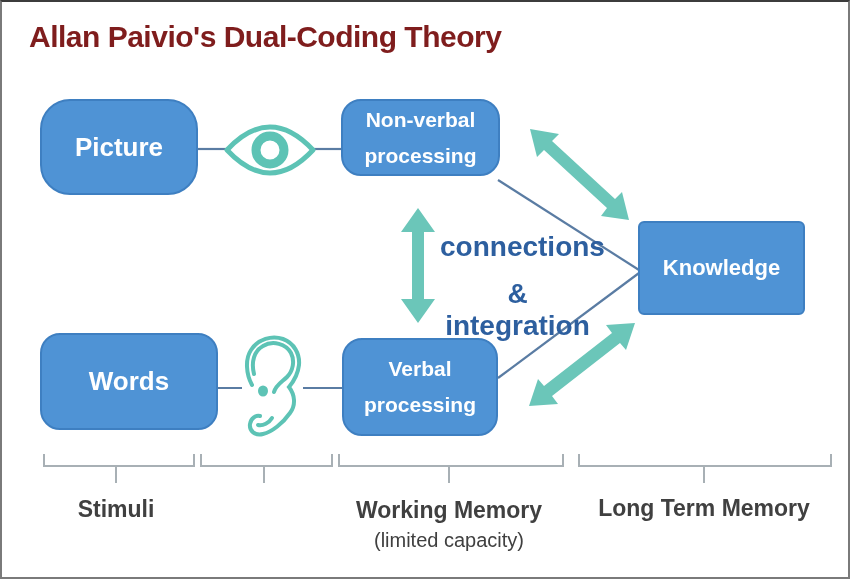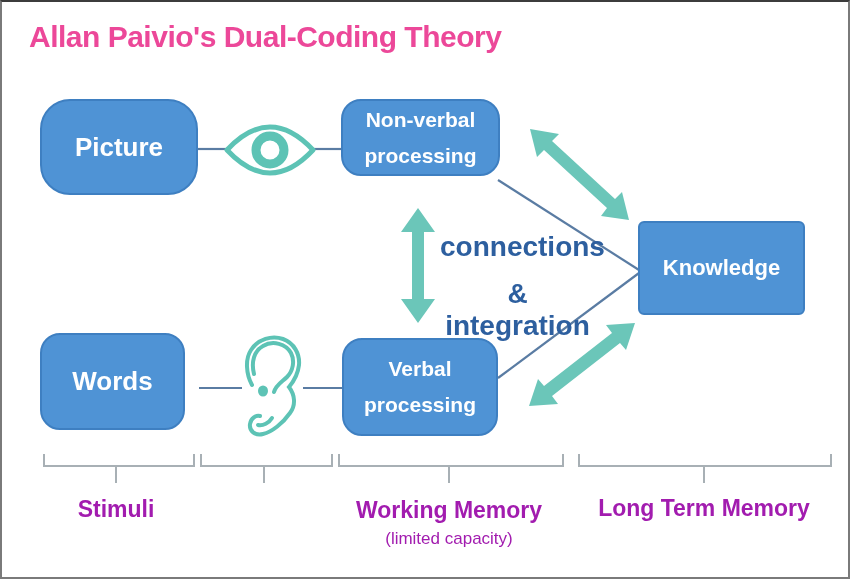--- a/index.html
+++ b/index.html
@@ -3,41 +3,41 @@
 <meta charset="utf-8">
 <style>
   html,body{margin:0;padding:0;background:#fff;}
   .frame{
     position:relative;width:850px;height:579px;background:#ffffff;
     border:2px solid #7a7a7a;border-top-color:#3c3c3c;box-sizing:border-box;
     font-family:"Liberation Sans",sans-serif;overflow:hidden;
   }
   .title{
     position:absolute;left:27px;top:18px;margin:0;
-    font-size:30px;font-weight:bold;color:#ec4899;letter-spacing:-0.5px;white-space:nowrap;
+    font-size:30px;font-weight:bold;color:#7f1d1d;letter-spacing:-0.5px;white-space:nowrap;
   }
   .layer{position:absolute;left:0;top:0;width:850px;height:579px;}
   .box{
     position:absolute;background:#4f93d5;border:2px solid #3e7fc1;border-radius:20px;
     color:#ffffff;font-weight:bold;display:flex;align-items:center;justify-content:center;
     text-align:center;box-sizing:border-box;z-index:2;
   }
   .box-picture{left:38px;top:97px;width:158px;height:96px;font-size:26px;border-radius:30px;}
-  .box-words{left:38px;top:331px;width:145px;height:97px;font-size:26px;}
+  .box-words{left:38px;top:331px;width:178px;height:97px;font-size:26px;}
   .box-nonverbal{left:339px;top:97px;width:159px;height:77px;font-size:21px;line-height:1.7;padding:0 14px;}
   .box-verbal{left:340px;top:336px;width:156px;height:98px;font-size:21px;line-height:1.7;padding:0 20px;}
   .box-knowledge{left:636px;top:219px;width:167px;height:94px;font-size:22px;border-radius:6px;}
   .note{position:absolute;color:#2d5f9f;font-weight:bold;font-size:28px;text-align:center;z-index:3;}
   .note-1{left:438px;top:229px;width:155px;}
   .note-2{left:433px;top:276px;width:165px;}
-  .stage{position:absolute;color:#a21caf;font-weight:bold;text-align:center;font-size:23px;z-index:3;}
+  .stage{position:absolute;color:#404040;font-weight:bold;text-align:center;font-size:23px;z-index:3;}
   .stage-stimuli{left:44px;top:494px;width:140px;}
   .stage-senses{left:191px;top:494px;width:140px;}
   .stage-wm{left:327px;top:495px;width:240px;}
-  .stage-wm-sub{left:327px;top:527px;width:240px;font-size:17px;font-weight:normal;}
+  .stage-wm-sub{left:327px;top:527px;width:240px;font-size:20px;font-weight:normal;}
   .stage-ltm{left:562px;top:493px;width:280px;}
 </style>
 </head>
 <body>
 
 <div class="frame">
 
   <h1 class="title">Allan Paivio's Dual-Coding Theory</h1>
 
   <svg class="layer" width="850" height="579" viewBox="0 0 850 579" fill="none" xmlns="http://www.w3.org/2000/svg">

